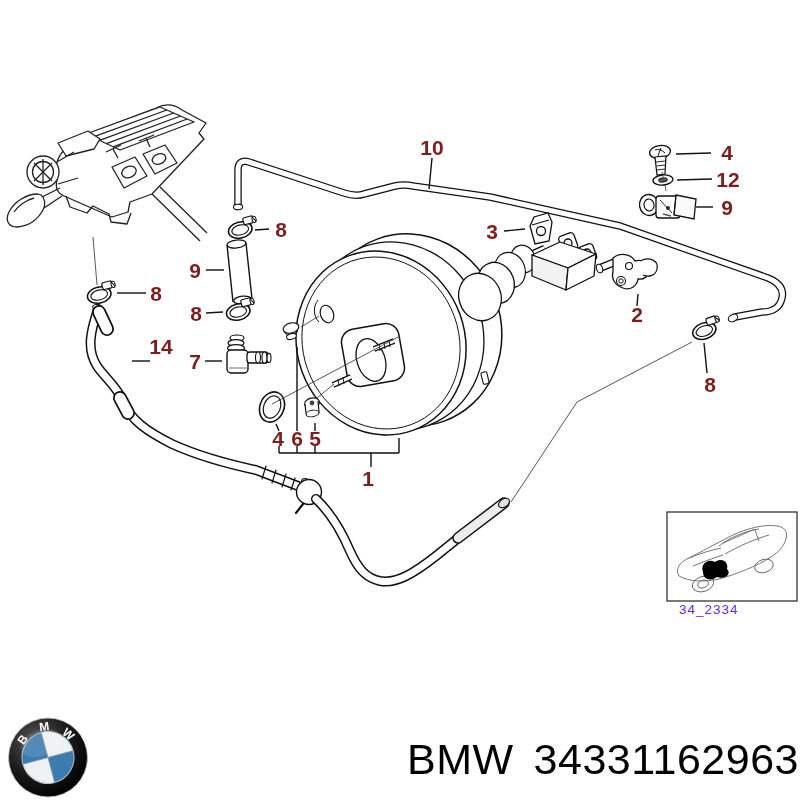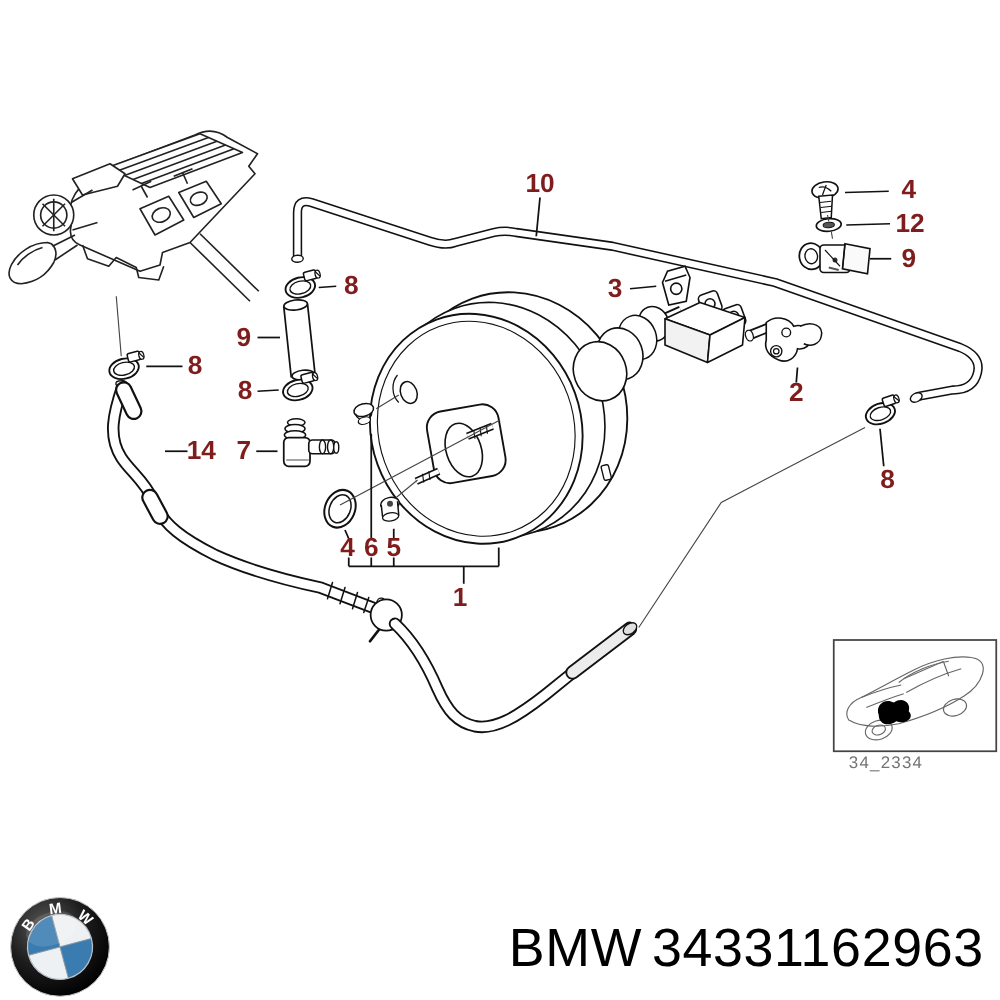--- a/index.html
+++ b/index.html
@@ -2,25 +2,25 @@
 <html><head>
 <meta charset="utf-8">
 <title>BMW 34331162963</title>
 <style>
   html,body{margin:0;padding:0;background:#fff;}
   .canvas{position:relative;width:800px;height:800px;background:#fff;overflow:hidden;
           font-family:"Liberation Sans",sans-serif;}
   .diagram-svg{position:absolute;left:0;top:0;}
   .callout{position:absolute;transform:translate(-50%,-50%);font-weight:bold;
            font-size:21px;color:#7f1d1d;line-height:1;white-space:nowrap;}
-  .thumb-caption{position:absolute;left:679px;top:602px;font-size:13.5px;color:#737373;
+  .thumb-caption{position:absolute;left:679px;top:602px;font-size:13.5px;color:#6d28d9;
            letter-spacing:1px;}
   .footer-text{position:absolute;left:407px;top:735px;font-size:43px;color:#000;
            white-space:nowrap;letter-spacing:0.5px;}
-  .footer-text .num{margin-left:8px;}
+  .footer-text .num{margin-left:20px;}
   .logo-wrap{position:absolute;left:8px;top:716px;width:80px;height:83px;}
 </style>
 </head>
 <body>
 
 <div class="canvas">
 
 <svg class="diagram-svg" width="800" height="800" viewBox="0 0 800 800">
   <defs>
     <g id="clamp">
@@ -272,21 +272,21 @@
 <div class="callout" style="left:195px;top:361px">7</div>
 <div class="callout" style="left:281px;top:229px">8</div>
 <div class="callout" style="left:156px;top:293px">8</div>
 <div class="callout" style="left:196px;top:313px">8</div>
 <div class="callout" style="left:710px;top:384px">8</div>
 <div class="callout" style="left:195px;top:270px">9</div>
 <div class="callout" style="left:432px;top:147px">10</div>
 <div class="callout" style="left:727px;top:207px">9</div>
 <div class="callout" style="left:727px;top:152px">4</div>
 <div class="callout" style="left:728px;top:179px">12</div>
-<div class="callout" style="left:161px;top:361px">14</div>
+<div class="callout" style="left:161px;top:346px">14</div>
 
 <div class="thumb-caption">34_2334</div>
 
 <div class="logo-wrap">
   <svg width="80" height="83" viewBox="0 0 80 83">
     <circle cx="40" cy="41.5" r="39.5" fill="url(#ringG)" stroke="#c8c8c8" stroke-width="0.8"></circle>
     <g transform="rotate(-15 40 41.5)">
       <path d="M40,41.5 L14,41.5 A26,26 0 0 1 40,15.5 Z" fill="#3a7cb0"></path>
       <path d="M40,41.5 L40,15.5 A26,26 0 0 1 66,41.5 Z" fill="#eef1f3"></path>
       <path d="M40,41.5 L66,41.5 A26,26 0 0 1 40,67.5 Z" fill="#3a7cb0"></path>

